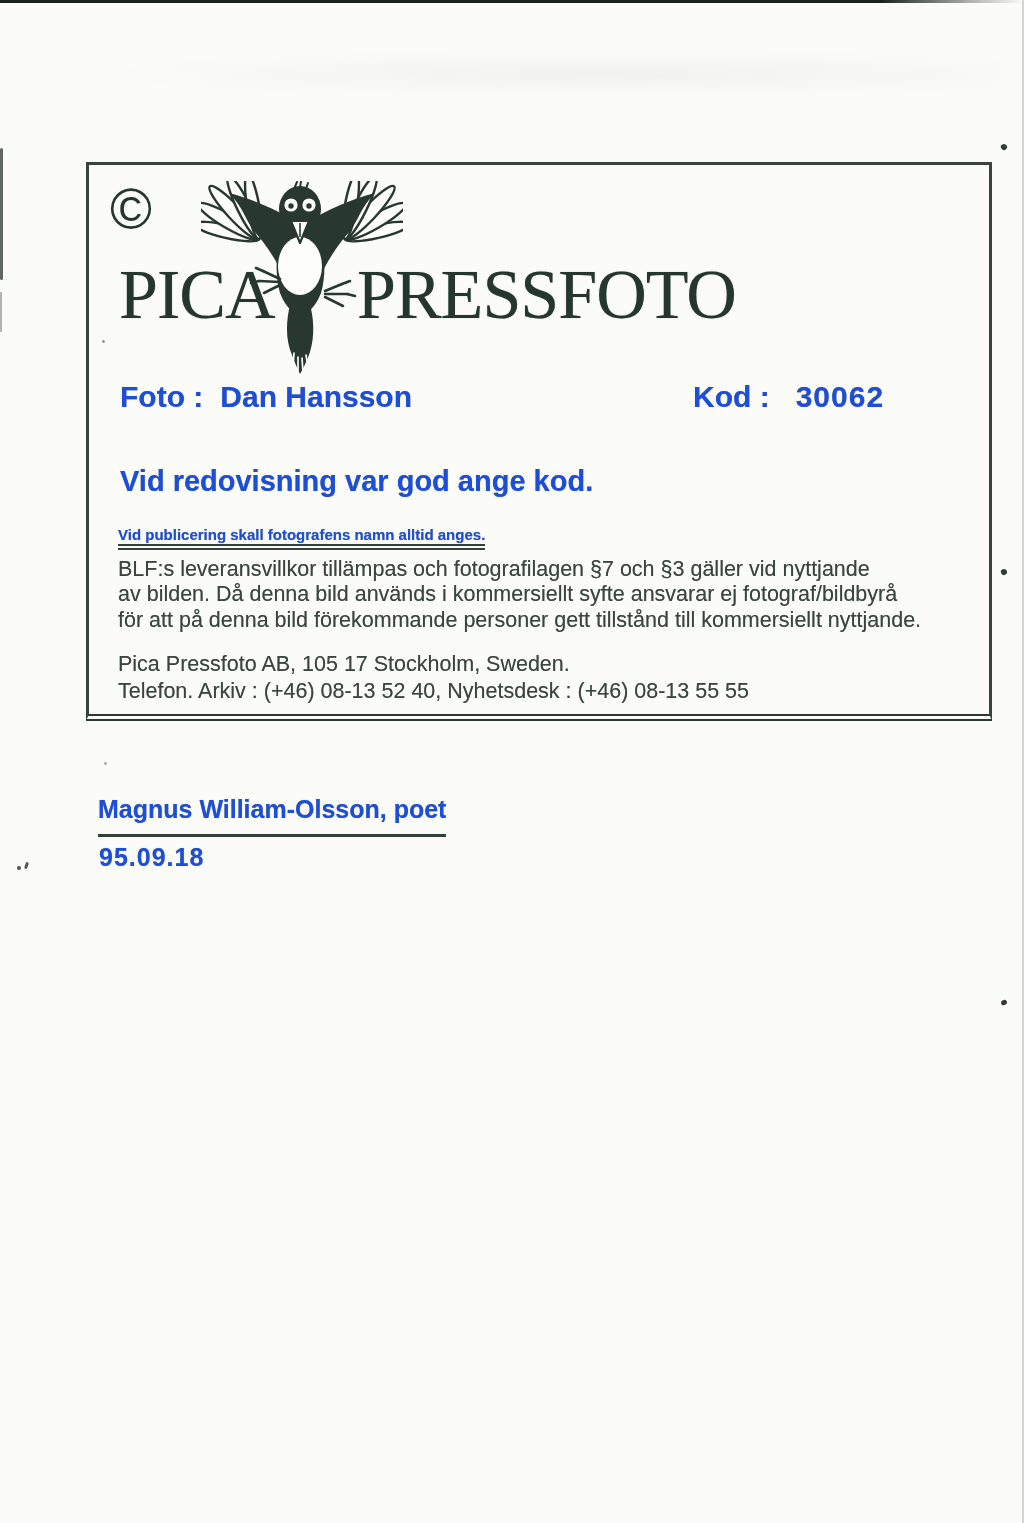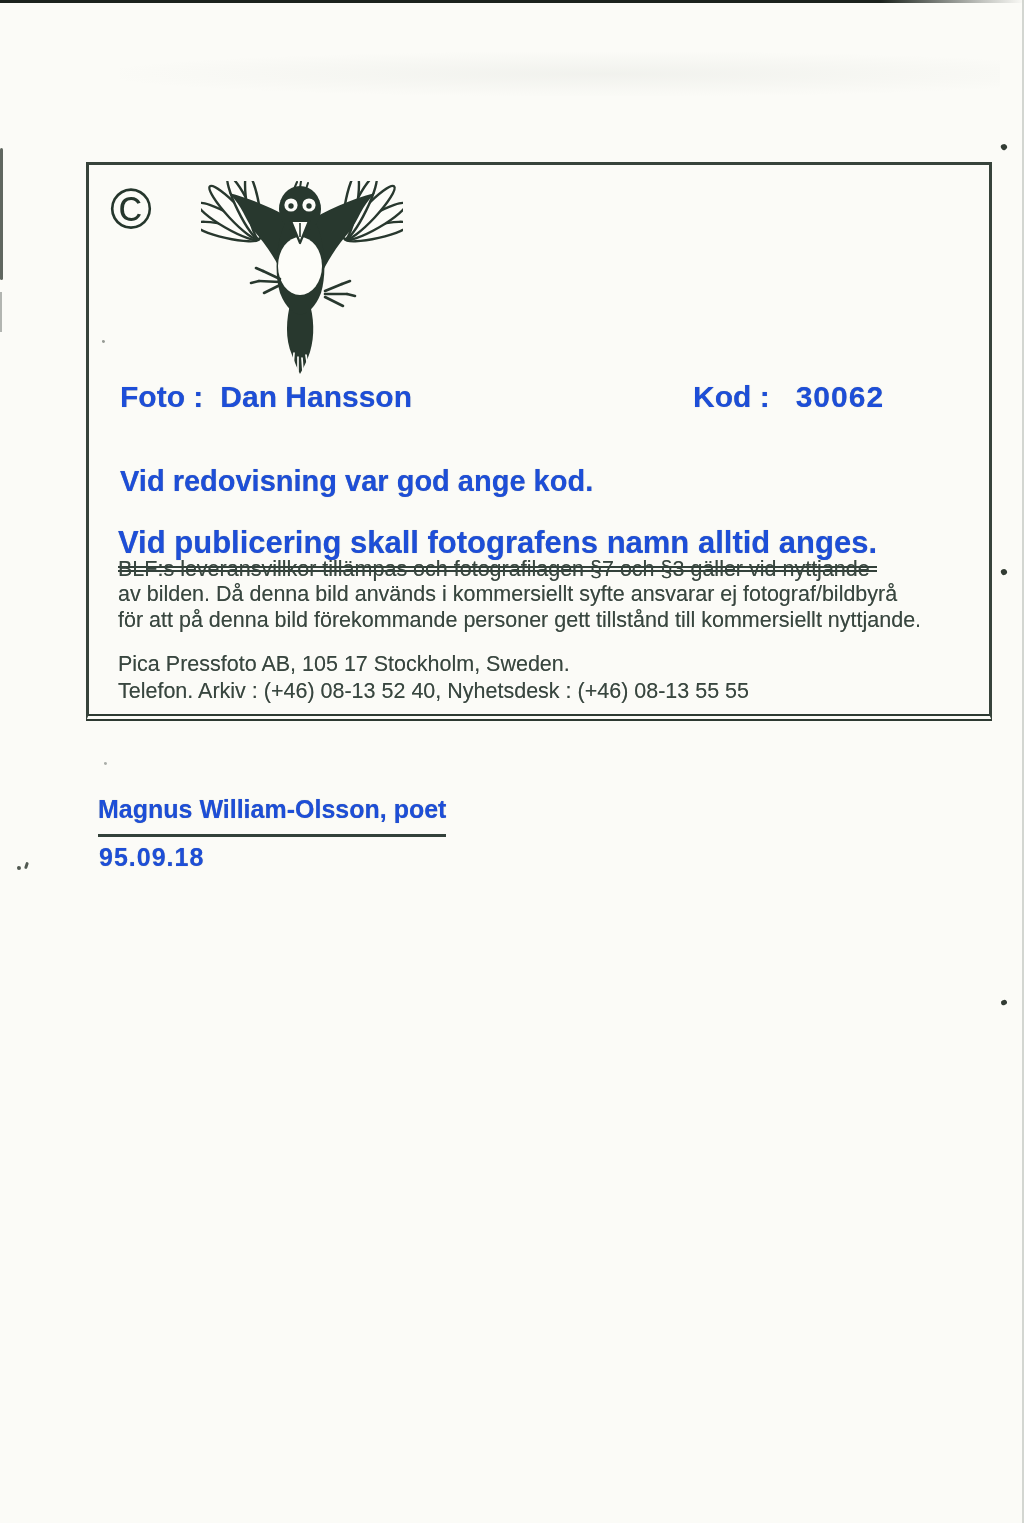--- a/index.html
+++ b/index.html
@@ -70,22 +70,22 @@
   .ink-reg{
     color:#38463f;
     text-shadow:0 0 .6px rgba(45,58,50,.5);
   }
   .photo-line{position:absolute;left:31px;top:217px;font-size:30px;line-height:1;}
   .photo-line .val{margin-left:17px;}
   .code-line{position:absolute;left:604px;top:217px;font-size:30px;line-height:1;}
   .code-line .val{margin-left:26px;letter-spacing:1px;}
   .instruction{position:absolute;left:31px;top:302px;font-size:29px;line-height:1;}
   .credit-rule{
-    position:absolute;left:29px;top:362px;font-size:31px;line-height:1;
-    border-bottom:6px double #33413a;padding-bottom:8px;
+    position:absolute;left:29px;top:362px;font-size:15px;line-height:1;
+    border-bottom:6px double #33413a;padding-bottom:2px;
   }
   .terms{position:absolute;left:29px;top:392px;font-size:21.5px;line-height:25.4px;}
   .address{position:absolute;left:29px;top:488px;font-size:21.5px;line-height:1.1;}
   .phone{position:absolute;left:29px;top:515px;font-size:21.5px;line-height:1.1;text-align:center;}
 
   
   .caption-subject{
     position:absolute;left:98px;top:797px;font-size:25px;line-height:1;
     border-bottom:3px solid #33413a;padding-bottom:12px;
   }
@@ -106,20 +106,22 @@
   <div class="speck speck-c"></div>
   <div class="speck speck-d"></div>
   <div class="speck speck-e"></div>
   <div class="speck speck-f"></div>
   <div class="speck speck-g"></div>
 
   <div class="stamp-box">
 
     <div class="copyright">©</div>
 
+    <div class="logo-word logo-word-left">PICA</div>
+    <div class="logo-word logo-word-right">PRESSFOTO</div>
 
     <svg class="magpie" viewBox="0 0 202 194" xmlns="http://www.w3.org/2000/svg">
       <g>
 
         <g>
           <g fill="#fdfdf9" stroke="#28382e" stroke-width="2.4">
             <ellipse cx="33" cy="0" rx="33" ry="6.5" transform="translate(58,58) rotate(193)"></ellipse>
             <ellipse cx="35" cy="0" rx="35" ry="7" transform="translate(58,58) rotate(210)"></ellipse>
             <ellipse cx="36" cy="0" rx="36" ry="7" transform="translate(58,58) rotate(227)"></ellipse>
             <ellipse cx="35" cy="0" rx="35" ry="6.5" transform="translate(58,58) rotate(244)"></ellipse>

